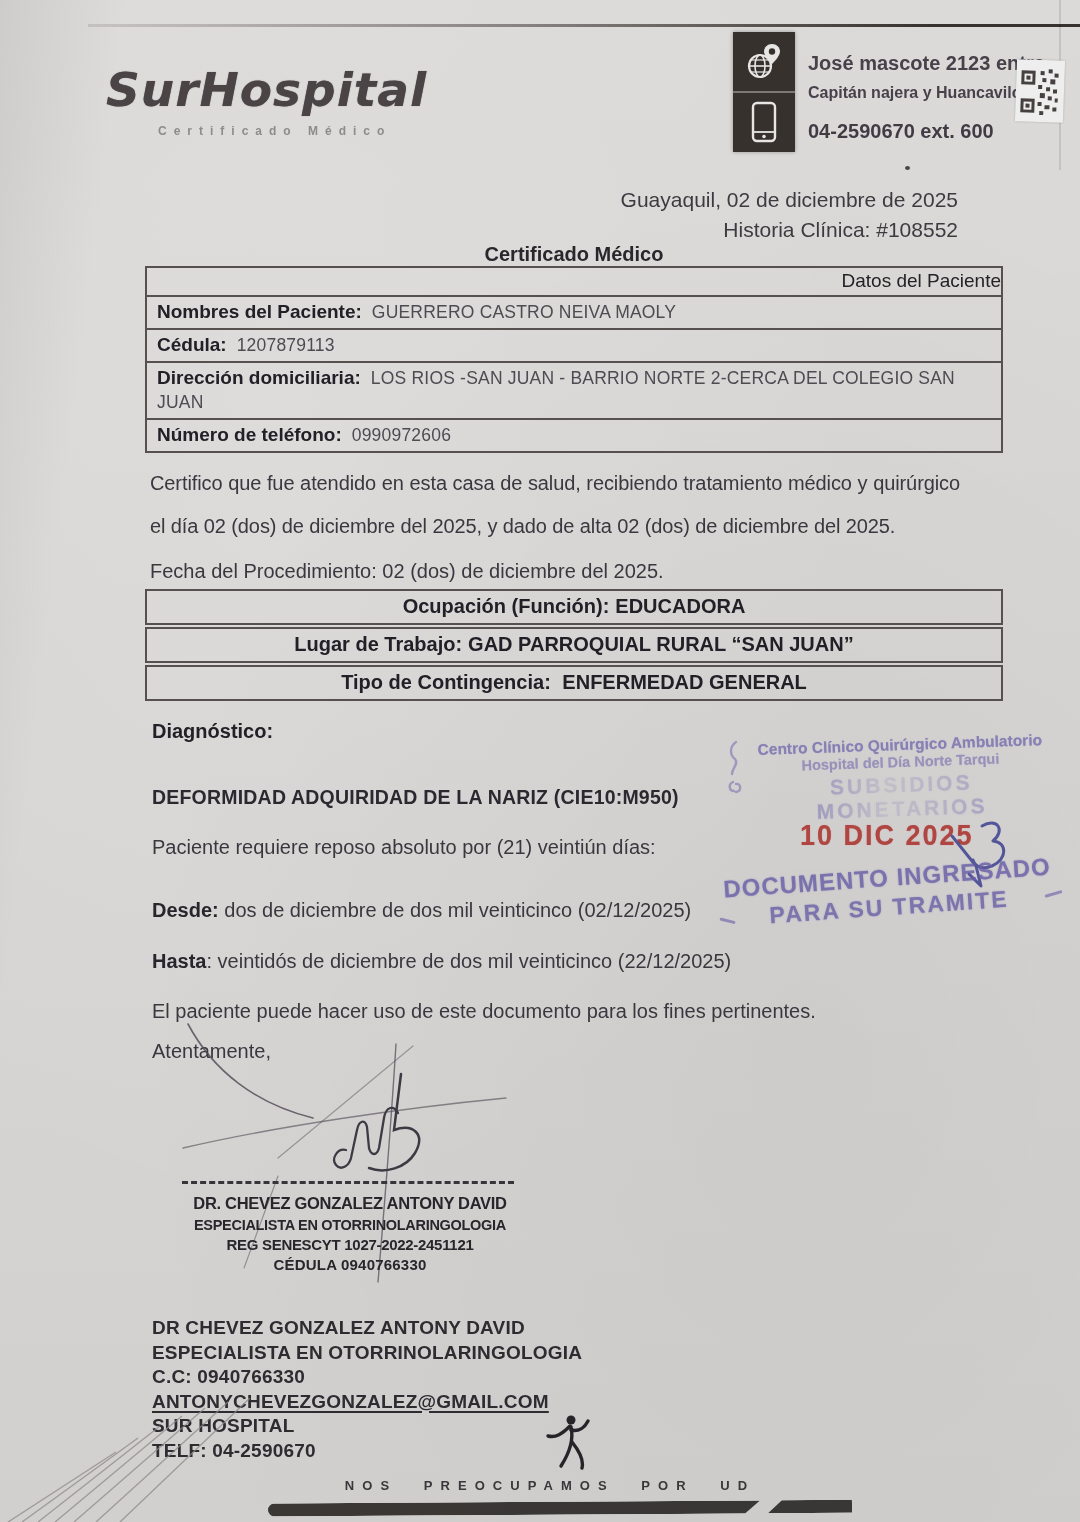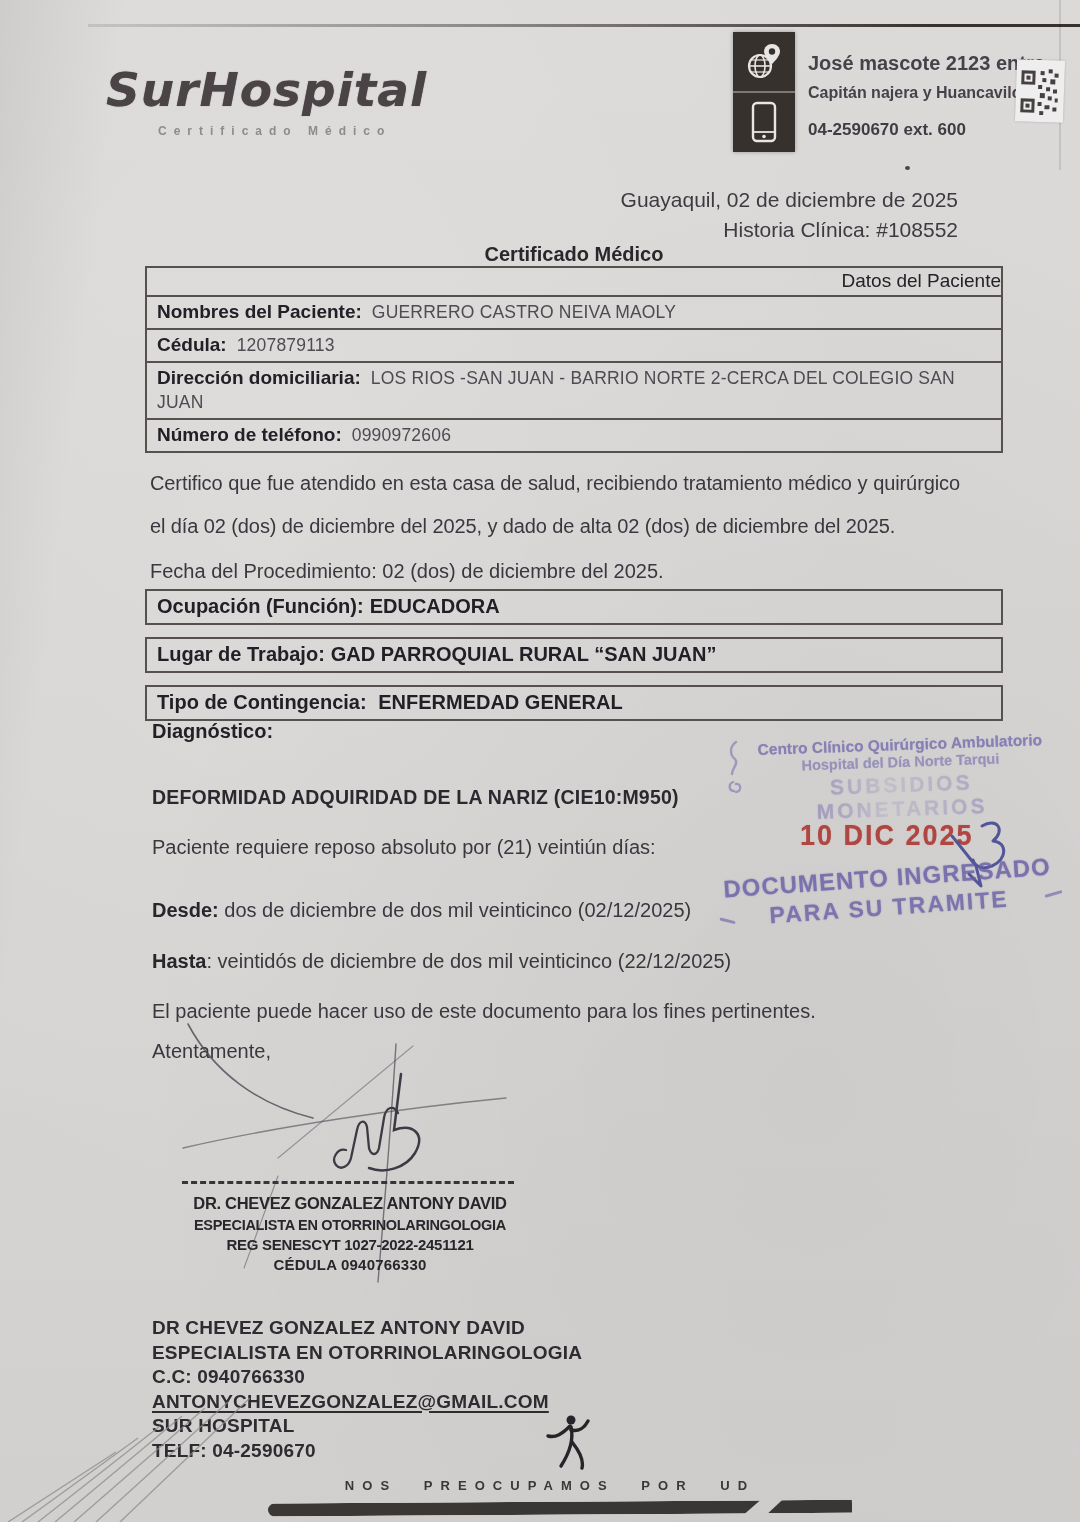--- a/index.html
+++ b/index.html
@@ -30,21 +30,21 @@
     text-shadow:0 0 1px rgba(60,50,50,0.6); }
   .tagline { top:124px; left:158px; font-size:12px; letter-spacing:7px; color:#8e8b8b; font-weight:600; }
 
   
   .icon-strip { top:32px; left:733px; width:62px; height:120px; background:#37312e;
     box-shadow:0 0 4px rgba(0,0,0,0.3); }
   .icon-cell { width:62px; height:59px; display:flex; align-items:center; justify-content:center; }
   .icon-cell + .icon-cell { border-top:2px solid #7d7875; }
   .contact-line1 { top:52px; left:808px; font-size:20px; color:#47424a; font-weight:600; }
   .contact-line2 { top:84px; left:808px; font-size:16px; color:#47424a; font-weight:600; }
-  .contact-phone { top:120px; left:808px; font-size:17px; color:#413c44; font-weight:600; }
+  .contact-phone { top:120px; left:808px; font-size:20px; color:#413c44; font-weight:600; }
   .qr { top:60px; left:1016px; width:48px; height:62px; background:#efeeee;
     transform:rotate(2deg); box-shadow:0 0 2px rgba(0,0,0,0.25);
     display:flex; align-items:center; justify-content:center; }
   .dot-blip { top:166px; left:905px; width:5px; height:4px; background:#4a4547; border-radius:50%; }
 
   
   .city-date { top:188px; left:420px; width:538px; text-align:right; font-size:21px; color:#3d3b40; }
   .history   { top:218px; left:420px; width:538px; text-align:right; font-size:21px; color:#3d3b40; }
   .doc-title { top:243px; left:145px; width:858px; text-align:center; font-size:20px; font-weight:700; color:#29272b; }
 
@@ -57,22 +57,22 @@
   .plabel { font-weight:700; color:#222026; }
   .pvalue { font-size:17.5px; color:#4e4b52; margin-left:10px; letter-spacing:0.2px; }
 
   
   .certify { top:462px; left:150px; width:810px; font-size:20px; line-height:43px;
     color:#3a383e; text-align:justify; letter-spacing:-0.1px; }
   .proc-date { top:560px; left:150px; font-size:20px; color:#3a383e; }
 
   
   .wtable { top:589px; left:145px; width:858px; }
-  .wrow { border:2px solid #56514e; margin-bottom:12px; padding:4px 10px 5px;
-    font-size:20px; font-weight:700; color:#222026; }
+  .wrow { border:2px solid #56514e; margin-bottom:2px; padding:4px 10px 5px;
+    font-size:20px; font-weight:700; color:#222026;text-align:center; }
   .wvalue { margin-left:6px; }
 
   
   .diag-label { top:720px; left:152px; font-size:20px; font-weight:700; color:#232127; }
   .diag-item1 { top:760px; left:152px; font-size:19.5px; font-weight:700; color:#2b292f; letter-spacing:0.2px; }
   .diag-item2 { top:786px; left:152px; font-size:19.5px; font-weight:700; color:#2b292f; letter-spacing:0.2px; }
 
   
   .stamp-clinic { top:736px; left:745px; width:312px; transform:rotate(-2deg);
     text-align:center; color:#756dae; }

